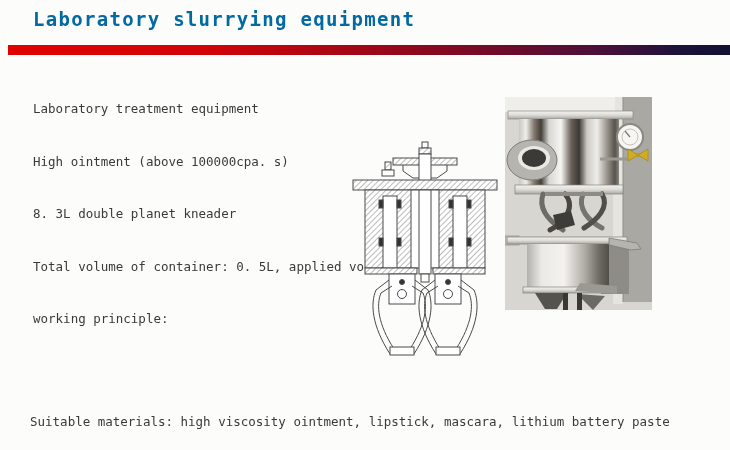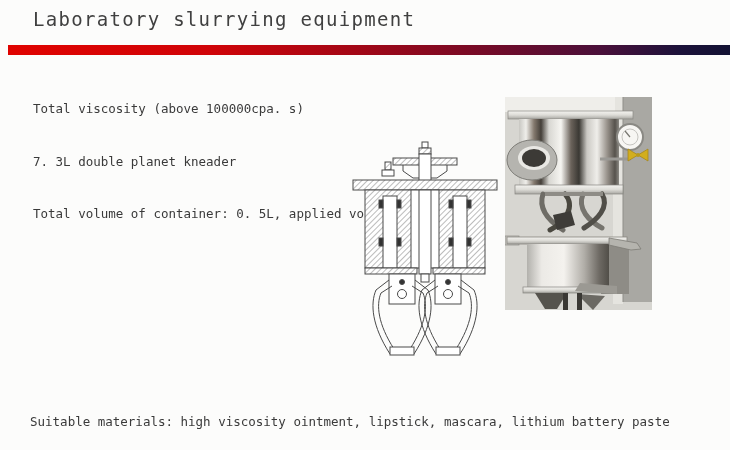--- a/index.html
+++ b/index.html
@@ -1,20 +1,20 @@
 <!DOCTYPE html>
 <html><head>
 <meta charset="utf-8">
 <style>
   html,body{margin:0;padding:0;}
   body{width:730px;height:450px;background:#fcfcfb;position:relative;overflow:hidden;
        font-family:"DejaVu Sans Mono","Liberation Mono",monospace;}
   .page{position:absolute;inset:0;width:730px;height:450px;}
-  .title{position:absolute;left:33px;top:8px;font-size:19px;font-weight:normal;
-         letter-spacing:1.3px;color:#404040;white-space:pre;}
+  .title{position:absolute;left:33px;top:8px;font-size:19px;font-weight:bold;
+         letter-spacing:1.3px;color:#0369a1;white-space:pre;}
   .divider{position:absolute;left:8px;top:45px;width:722px;height:10px;
            background:linear-gradient(to right,#e00300 0%,#d00408 28%,#a30716 48%,
                      #7c0a24 63%,#4a103a 82%,#1c123a 93%,#131233 100%);}
   .specs{position:absolute;left:33px;top:65px;font-size:12.5px;line-height:17.5px;
          color:#3a3a3a;white-space:pre;}
   .footer{position:absolute;left:30px;top:378px;font-size:12.5px;line-height:17.5px;
           color:#3a3a3a;white-space:pre;}
   .diagram{position:absolute;left:345px;top:140px;width:160px;height:228px;}
   .photo{position:absolute;left:505px;top:97px;width:147px;height:213px;}
   svg{display:block;}
@@ -22,23 +22,25 @@
 </head>
 <body>
 
 <div class="page">
 
   <div class="title">Laboratory slurrying equipment</div>
 
   <div class="divider"></div>
 
   <div class="specs">
-    <div>Total viscosity (above 100000cpa. s)</div>
-    <div>7. 3L double planet kneader</div>
+    <div>Laboratory treatment equipment</div>
+    <div>High ointment (above 100000cpa. s)</div>
+    <div>8. 3L double planet kneader</div>
     <div>Total volume of container: 0. 5L, applied volume: 0. 3L</div>
+    <div>working principle:</div>
     
     
     
     
     
     
   </div>
 
   <div class="diagram">
     <svg width="160" height="228" viewBox="0 0 160 228">

